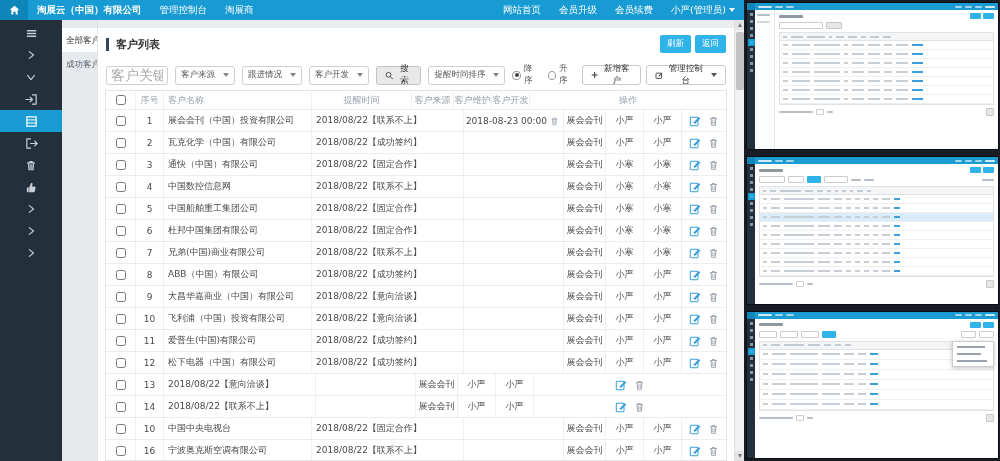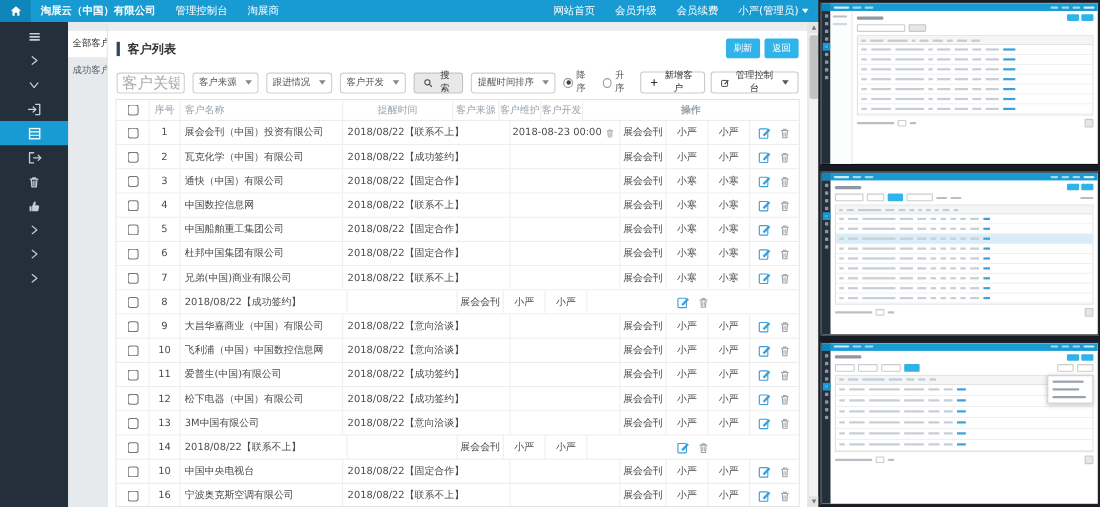--- a/index.html
+++ b/index.html
@@ -44,21 +44,21 @@
   .radio-dot { width:9px; height:9px; border-radius:50%; border:1px solid #9a9a9a; background:#fff; position:relative; }
   .radio-dot.checked::after { content:""; position:absolute; left:1.5px; top:1.5px; width:4px; height:4px; border-radius:50%; background:#444; }
   .fb-right { margin-left:auto; display:flex; gap:5px; }
   .btn-plain { height:20px; border:1px solid #c9c9c9; border-radius:3px; background:#fff; padding:0 8px; font-size:8.5px; color:#333; display:flex; align-items:center; gap:3px; cursor:pointer; }
 
   .table-wrap { flex:1; padding:0 7px; min-height:0; }
   .tbl { width:100%; height:100%; border:1px solid #e3e3e3; display:flex; flex-direction:column; }
   .trow { display:flex; border-bottom:1px solid #ececec; align-items:center; height:22px; flex:none; background:#fff; }
   .trow.head { height:19px; color:#99a3ad; background:#fff; }
   .tc { padding:0 4px; border-right:1px solid #efefef; height:100%; display:flex; align-items:center; overflow:hidden; white-space:nowrap; }
-  .tc:last-child { border-right:none;font-weight:bold; }
+  .tc:last-child { border-right:none; }
   .c-check { width:30px; justify-content:center; }
   .c-no { width:28px; justify-content:center; }
   .c-name { width:148px; }
   .c-rec { width:152px; }
   .c-rem { width:100px; justify-content:flex-end; gap:3px; }
   .c-src { width:42px; justify-content:center; }
   .c-keep { width:38px; justify-content:center; }
   .c-dev { width:38px; justify-content:center; }
   .c-ops { flex:1; justify-content:center; gap:7px; }
   .tbl input[type=checkbox] { width:10px; height:10px; margin:0; cursor:pointer; }
@@ -474,20 +474,21 @@
                           <line x1="8" y1="6" x2="8" y2="11" stroke="#9aa3ad" stroke-width="1"></line>
                         </svg>
                       </span>
                     </span>
                   </div>
                   <div class="trow">
                     <span class="tc c-check">
                       <input type="checkbox" style="">
                     </span>
                     <span class="tc c-no">8</span>
+                    <span class="tc c-name">ABB（中国）有限公司</span>
                     <span class="tc c-rec">2018/08/22【成功签约】</span>
                     <span class="tc c-rem"></span>
                     <span class="tc c-src">展会会刊</span>
                     <span class="tc c-keep">小严</span>
                     <span class="tc c-dev">小严</span>
                     <span class="tc c-ops">
                       <span class="op-icon">
                         <svg width="12" height="12" viewBox="0 0 14 14">
                           <rect x="1.5" y="2.5" width="9" height="10" rx="1" fill="none" stroke="#3aa0dd" stroke-width="1.2"></rect>
                           <path d="M5 9 L11.5 2.2 L13.2 4 L7 10.5 Z" fill="#3aa0dd"></path>
@@ -527,21 +528,21 @@
                           <line x1="8" y1="6" x2="8" y2="11" stroke="#9aa3ad" stroke-width="1"></line>
                         </svg>
                       </span>
                     </span>
                   </div>
                   <div class="trow">
                     <span class="tc c-check">
                       <input type="checkbox" style="">
                     </span>
                     <span class="tc c-no">10</span>
-                    <span class="tc c-name">飞利浦（中国）中国数控信息网</span>
+                    <span class="tc c-name">飞利浦（中国）投资有限公司</span>
                     <span class="tc c-rec">2018/08/22【意向洽谈】</span>
                     <span class="tc c-rem"></span>
                     <span class="tc c-src">展会会刊</span>
                     <span class="tc c-keep">小严</span>
                     <span class="tc c-dev">小严</span>
                     <span class="tc c-ops">
                       <span class="op-icon">
                         <svg width="12" height="12" viewBox="0 0 14 14">
                           <rect x="1.5" y="2.5" width="9" height="10" rx="1" fill="none" stroke="#3aa0dd" stroke-width="1.2"></rect>
                           <path d="M5 9 L11.5 2.2 L13.2 4 L7 10.5 Z" fill="#3aa0dd"></path>
@@ -608,21 +609,20 @@
                           <line x1="8" y1="6" x2="8" y2="11" stroke="#9aa3ad" stroke-width="1"></line>
                         </svg>
                       </span>
                     </span>
                   </div>
                   <div class="trow">
                     <span class="tc c-check">
                       <input type="checkbox" style="">
                     </span>
                     <span class="tc c-no">13</span>
-                    <span class="tc c-name">3M中国有限公司</span>
                     <span class="tc c-rec">2018/08/22【意向洽谈】</span>
                     <span class="tc c-rem"></span>
                     <span class="tc c-src">展会会刊</span>
                     <span class="tc c-keep">小严</span>
                     <span class="tc c-dev">小严</span>
                     <span class="tc c-ops">
                       <span class="op-icon">
                         <svg width="12" height="12" viewBox="0 0 14 14">
                           <rect x="1.5" y="2.5" width="9" height="10" rx="1" fill="none" stroke="#3aa0dd" stroke-width="1.2"></rect>
                           <path d="M5 9 L11.5 2.2 L13.2 4 L7 10.5 Z" fill="#3aa0dd"></path>

